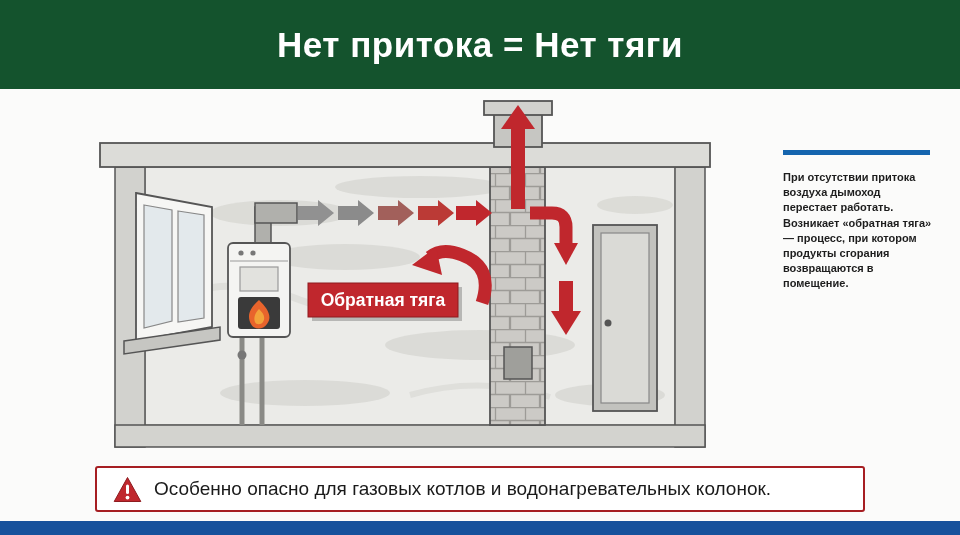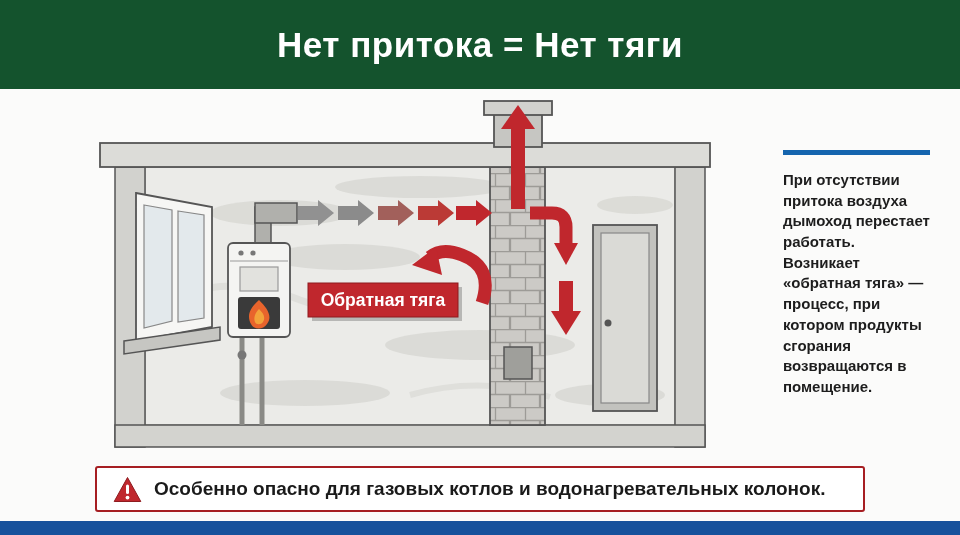--- a/index.html
+++ b/index.html
@@ -11,29 +11,29 @@
     position:absolute;left:0;top:0;width:960px;height:89px;
     background:#14532d;display:flex;align-items:center;justify-content:center;
   }
   .header h1{
     margin:0;color:#ffffff;font-size:35px;font-weight:bold;letter-spacing:.5px;
   }
   .illustration{position:absolute;left:90px;top:95px;width:690px;height:370px;}
   .info-panel{position:absolute;left:783px;top:150px;width:150px;}
   .info-rule{width:147px;height:5px;background:#1565ae;margin-bottom:15px;}
   .info-text{
-    margin:0;font-size:15px;line-height:1.38;color:#1d1d1d;font-weight:600;
+    margin:0;font-size:11px;line-height:1.38;color:#1d1d1d;font-weight:600;
   }
   .warning-bar{
     position:absolute;left:95px;top:466px;width:770px;height:46px;
     background:#ffffff;border:2.5px solid #a61e22;border-radius:3px;
     box-sizing:border-box;display:flex;align-items:center;padding-left:16px;
   }
   .warning-text{
-    margin:0 0 0 12px;font-size:19px;color:#1a1a1a;font-weight:700;
+    margin:0 0 0 12px;font-size:19px;color:#1a1a1a;font-weight:400;
   }
   .bottom-strip{
     position:absolute;left:0;top:521px;width:960px;height:14px;background:#17519c;
   }
 </style>
 </head>
 <body>
 
 <div class="header">
   <h1>Нет притока = Нет тяги</h1>

